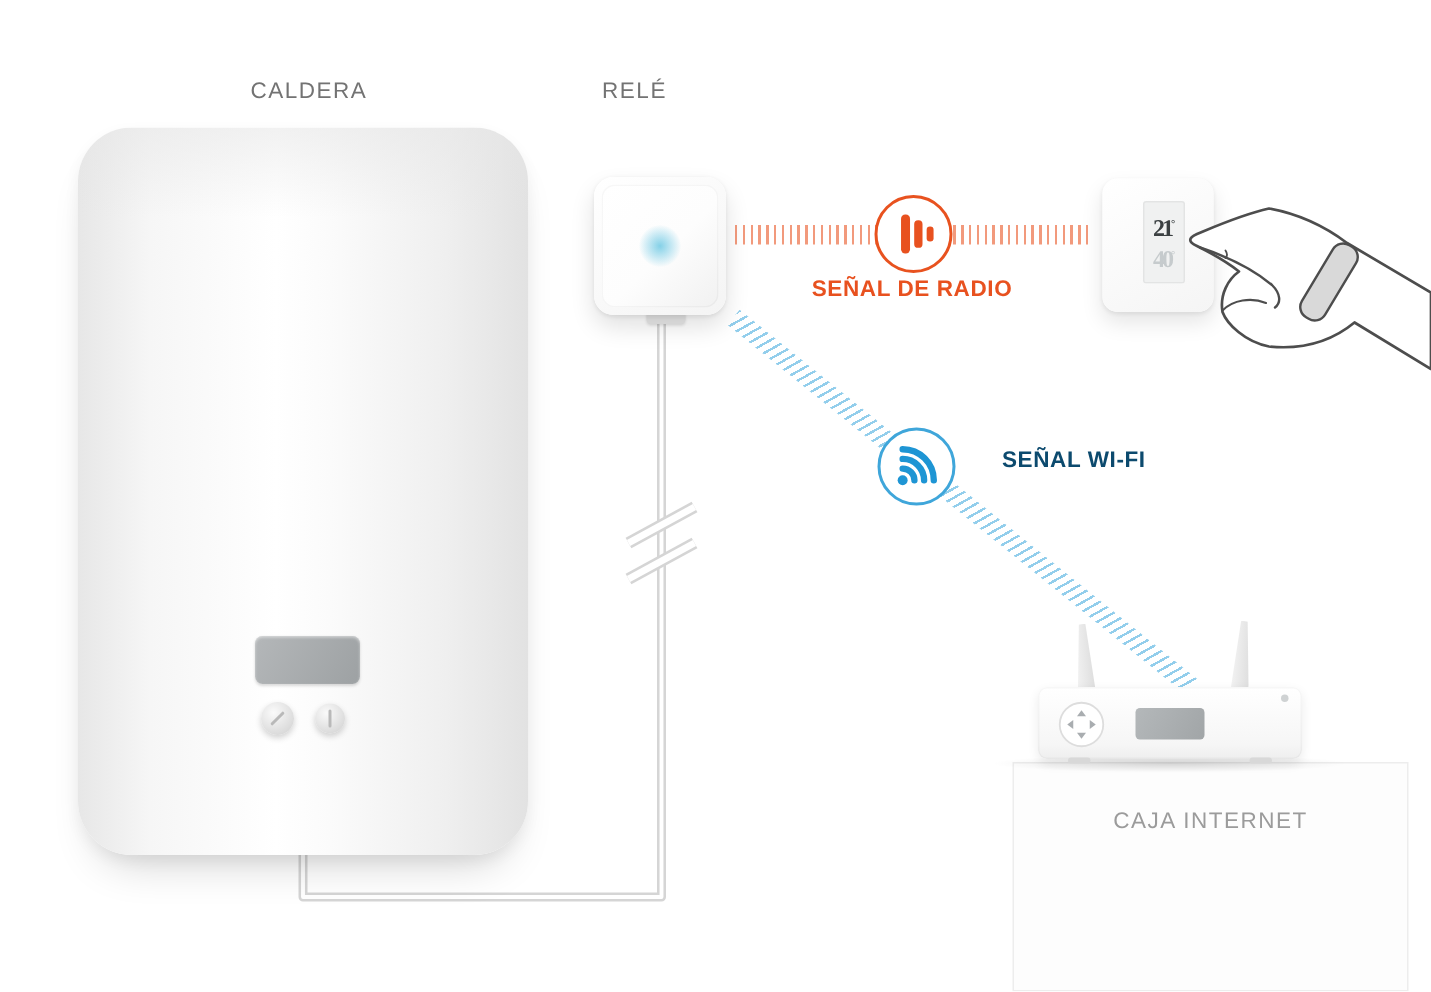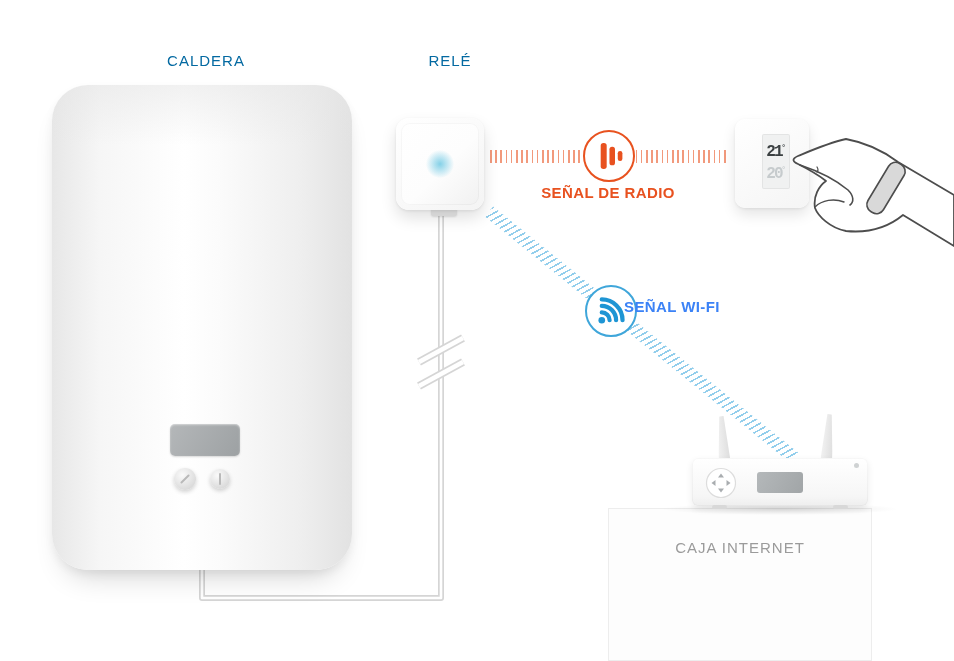--- a/index.html
+++ b/index.html
@@ -5,21 +5,21 @@
   html,body{margin:0;padding:0;background:#fff;}
   #canvas{
     position:relative;width:954px;height:661px;overflow:hidden;background:#fff;
     font-family:"Liberation Sans","DejaVu Sans",sans-serif;
   }
   .abs{position:absolute;}
 
   
   .device-label{
     position:absolute;top:52px;width:220px;text-align:center;
-    font-size:15px;letter-spacing:1px;color:#0369a1;
+    font-size:15px;letter-spacing:1px;color:#737373;
   }
   .device-label.dark{color:#3f3f3f;}
 
   
   #boiler{
     left:52px;top:85px;width:300px;height:485px;border-radius:36px;
     background:
       linear-gradient(180deg, rgba(230,230,230,.55) 0, rgba(255,255,255,0) 60px),
       linear-gradient(90deg,#e7e7e7 0%,#f6f6f6 16%,#ffffff 44%,#fbfbfb 56%,#efefef 82%,#e2e2e2 100%);
     box-shadow:0 18px 30px -14px rgba(0,0,0,.20), 0 4px 10px rgba(0,0,0,.05);
@@ -74,41 +74,41 @@
   .signal-circle{
     position:absolute;width:52px;height:52px;border-radius:50%;background:#fff;
     box-sizing:border-box;display:flex;align-items:center;justify-content:center;
   }
   #radio-circle{left:583px;top:130px;border:2px solid #e8521f;}
   #wifi-circle{left:585px;top:285px;border:2px solid #3fa6da;}
   .signal-text{
     position:absolute;font-size:15px;font-weight:bold;letter-spacing:.4px;white-space:nowrap;
   }
   #radio-text{left:608px;top:184px;transform:translateX(-50%);color:#e8511f;}
-  #wifi-text{left:624px;top:298px;color:#3b82f6;}
+  #wifi-text{left:668px;top:298px;color:#0c4a6e;}
 
   
   #thermostat{
     left:735px;top:119px;width:74px;height:89px;border-radius:10px;
     background:linear-gradient(150deg,#ffffff,#f5f5f5);
     box-shadow:0 7px 14px rgba(0,0,0,.10),0 1px 3px rgba(0,0,0,.07);
   }
   #thermo-screen{
     position:absolute;left:27px;top:15px;width:28px;height:55px;border-radius:2px;
     background:#f0f1f1;box-shadow:inset 0 0 0 1px rgba(0,0,0,.05);
     display:flex;flex-direction:column;align-items:center;justify-content:center;
   }
-  .seg{font-family:Liberation Mono, monospace;font-weight:bold;font-size:16px;line-height:17px;letter-spacing:-2px;}
+  .seg{font-family:Liberation Serif, serif;font-weight:bold;font-size:16px;line-height:17px;letter-spacing:-2px;}
   .seg sup{font-size:7px;letter-spacing:0;}
   #temp-target{color:#3b4042;}
   #temp-current{color:#c6cbcd;}
 
   
   #internet-box{
-    left:608px;top:508px;width:264px;height:153px;background:#fdfdfd;
+    left:675px;top:508px;width:264px;height:153px;background:#fdfdfd;
     border:1px solid #ededed;box-sizing:border-box;
   }
   #internet-box-label{
     position:absolute;left:0;top:30px;width:100%;text-align:center;
     font-size:15px;letter-spacing:1px;color:#9b9b9b;
   }
   #router-shadow{
     left:660px;top:503px;width:240px;height:12px;
     background:radial-gradient(ellipse at center,rgba(0,0,0,.12) 0%,rgba(0,0,0,0) 70%);
   }
@@ -137,21 +137,21 @@
   
   #wiring-svg{left:0;top:0;}
   #hand-svg{left:788px;top:110px;}
 </style>
 </head>
 <body>
 
 <div id="canvas">
 
   <span class="device-label" style="left:96px;">CALDERA</span>
-  <span class="device-label" style="left:340px;">RELÉ</span>
+  <span class="device-label" style="left:313px;">RELÉ</span>
 
   <svg id="wiring-svg" class="abs" width="954" height="661" viewBox="0 0 954 661">
     <polyline points="202,560 202,598 441,598 441,213" fill="none" stroke="#d5d5d5" stroke-width="6" stroke-linejoin="round"></polyline>
     <polyline points="202,560 202,598 441,598 441,213" fill="none" stroke="#ffffff" stroke-width="2.6" stroke-linejoin="round"></polyline>
     <g>
       <line x1="419" y1="362" x2="463" y2="338" stroke="#d5d5d5" stroke-width="8"></line>
       <line x1="419" y1="362" x2="463" y2="338" stroke="#ffffff" stroke-width="4.5"></line>
       <line x1="419" y1="386" x2="463" y2="362" stroke="#d5d5d5" stroke-width="8"></line>
       <line x1="419" y1="386" x2="463" y2="362" stroke="#ffffff" stroke-width="4.5"></line>
     </g>
@@ -212,21 +212,21 @@
     </svg>
     <div id="router-display"></div>
     <div id="router-led"></div>
     <div class="router-foot" style="left:20px;"></div>
     <div class="router-foot" style="right:20px;"></div>
   </div>
 
   <div id="thermostat" class="abs">
     <div id="thermo-screen">
       <div class="seg" id="temp-target"><span>21</span><sup>°</sup></div>
-      <div class="seg" id="temp-current"><span>20</span><sup>°</sup></div>
+      <div class="seg" id="temp-current"><span>40</span><sup>°</sup></div>
     </div>
   </div>
 
   <svg id="hand-svg" class="abs" width="166" height="140" viewBox="0 0 166 140">
     <path d="M 10 46
              C 22 41, 40 33, 58 29
              C 80 33, 98 43, 110 52
              L 166 85
              L 166 136
              L 115 105

